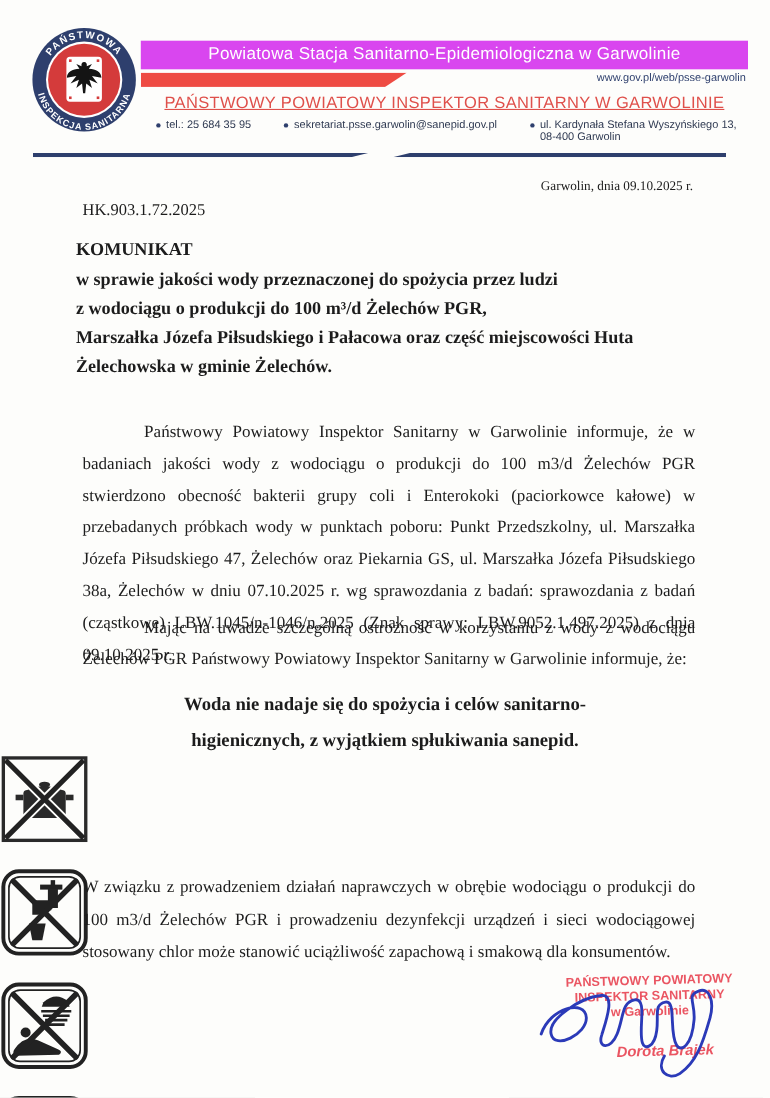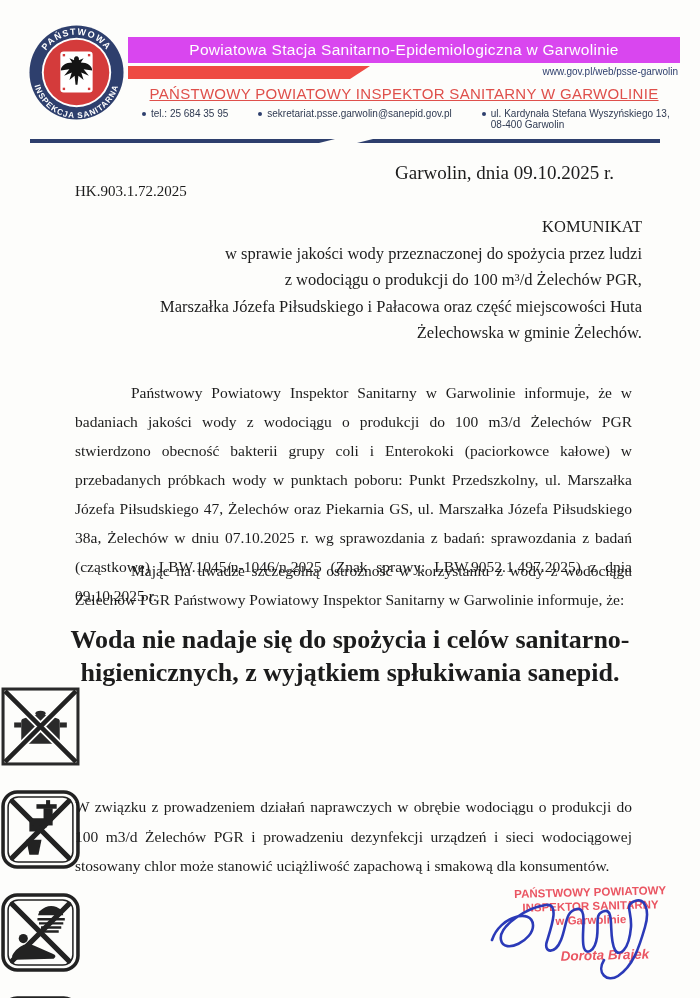--- a/index.html
+++ b/index.html
@@ -38,39 +38,39 @@
   }
   .contact { display:flex; align-items:flex-start; margin-right:30px; }
   .contact:last-child { margin-right:0; }
   .dot { width:4px; height:4px; border-radius:50%; background:#2e3f6d; margin:4px 5px 0 0; flex:0 0 auto; }
   .addr-line { display:block; }
   .divider { position:absolute; top:139px; height:4px; background:#2e3f6d; }
   .divider.left  { left:30px;  width:305px; clip-path:polygon(0 0,100% 0,calc(100% - 16px) 100%,0 100%); }
   .divider.right { left:357px; width:303px; clip-path:polygon(16px 0,100% 0,100% 100%,0 100%); }
 
   
-  .place-date { position:absolute; right:86px; top:162px; font-size:19px; }
+  .place-date { position:absolute; right:70px; top:162px; font-size:12px; }
   .case-number { position:absolute; left:75px; top:183px; font-size:15px;text-align:right; }
 
   .title-block {
-    position:absolute; left:58px; top:214px; width:584px;
-    text-align:right; font-weight:normal; font-size:16.5px; line-height:26.5px;
+    position:absolute; left:69px; top:214px; width:584px;
+    text-align:left; font-weight:bold; font-size:16.5px; line-height:26.5px;
   }
   .para {
     position:absolute; left:75px; width:557px;
     font-size:15.5px; line-height:29px; text-align:justify;
   }
   .para.indent { text-indent:56px; }
   .p1 { top:378px; }
   .p2 { top:556px; }
   .p3 { top:792px; line-height:29.5px; }
 
   .statement {
     position:absolute; left:45px; top:623px; width:610px; text-align:center;
-    font-weight:bold; font-size:26px; line-height:33px;
+    font-weight:bold; font-size:17px; line-height:33px;
   }
 
   .pictos {
     position:absolute; left:0; top:686px; width:700px;
     display:flex; justify-content:center; gap:22px;flex-direction:column;
   }
   .picto { width:81px; height:81px; }
   .picto svg { width:100%; height:100%; display:block; }
 
   .notice {

